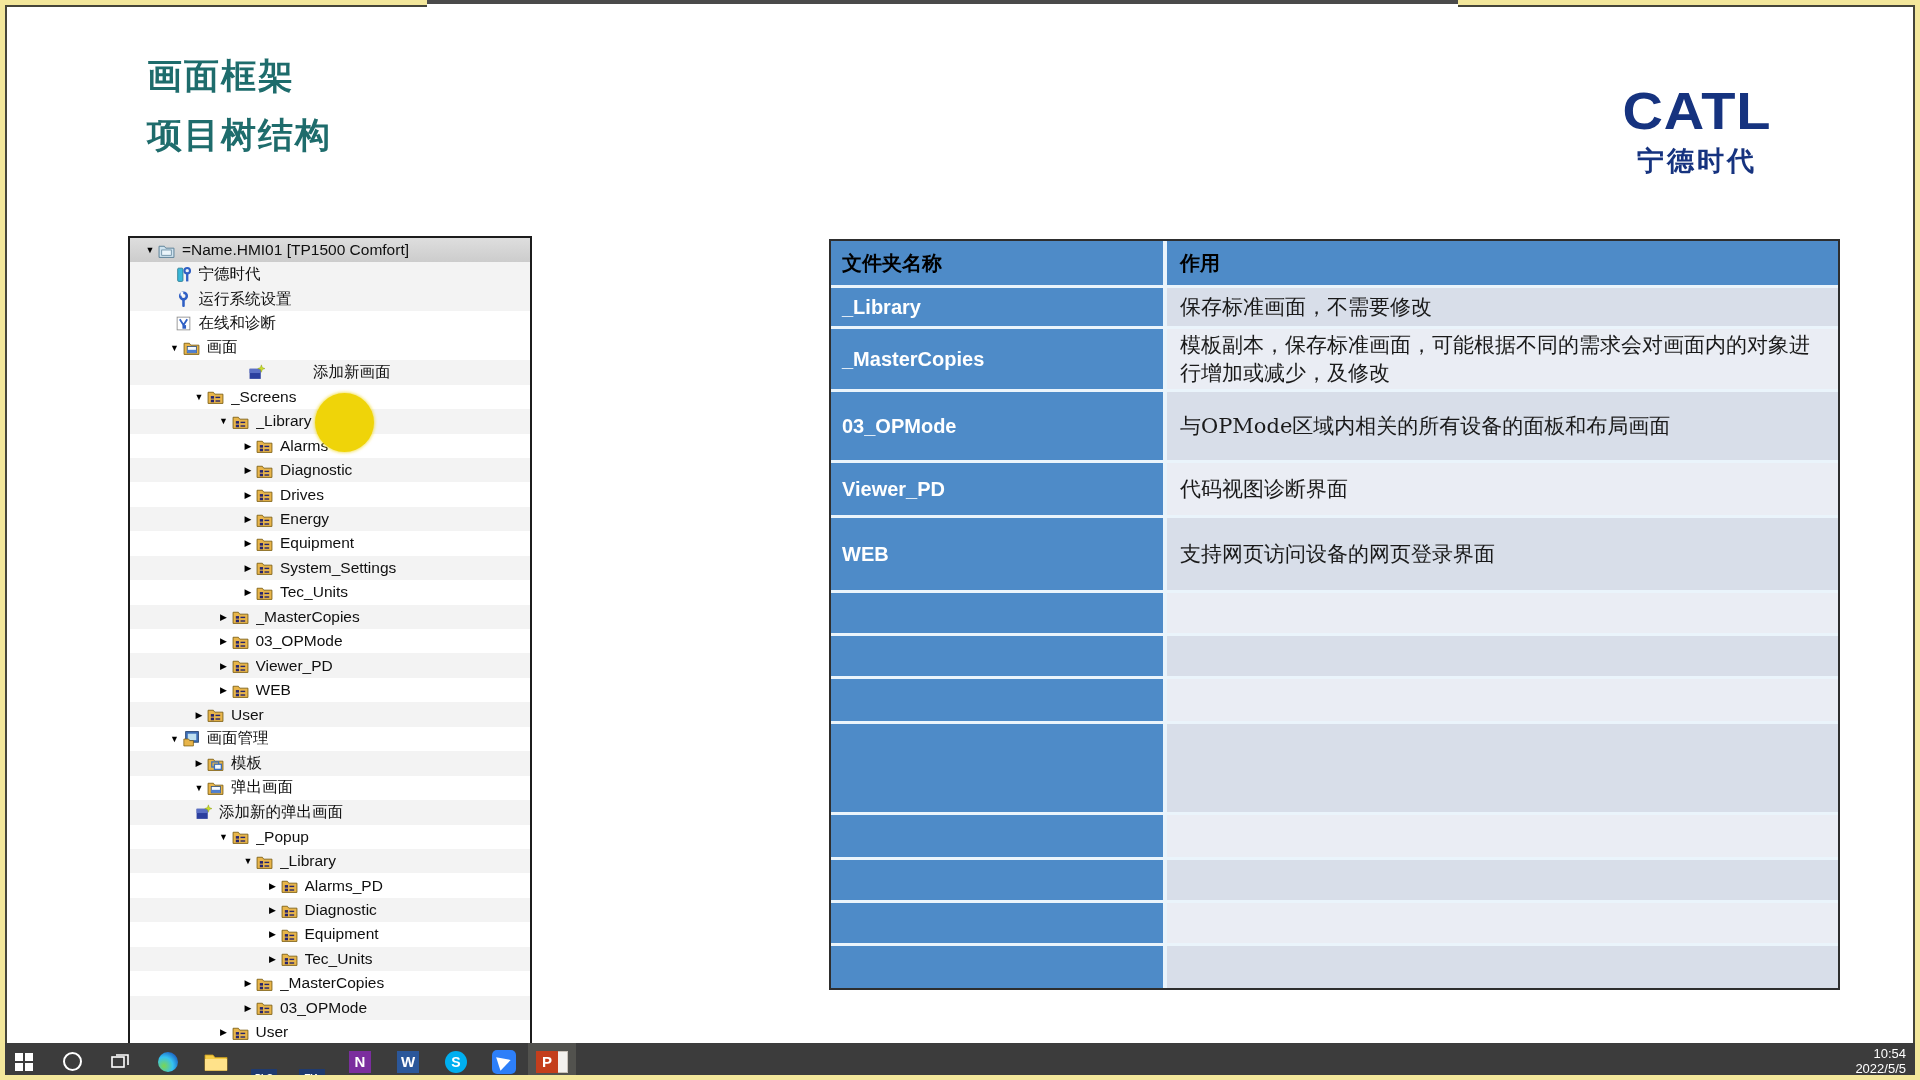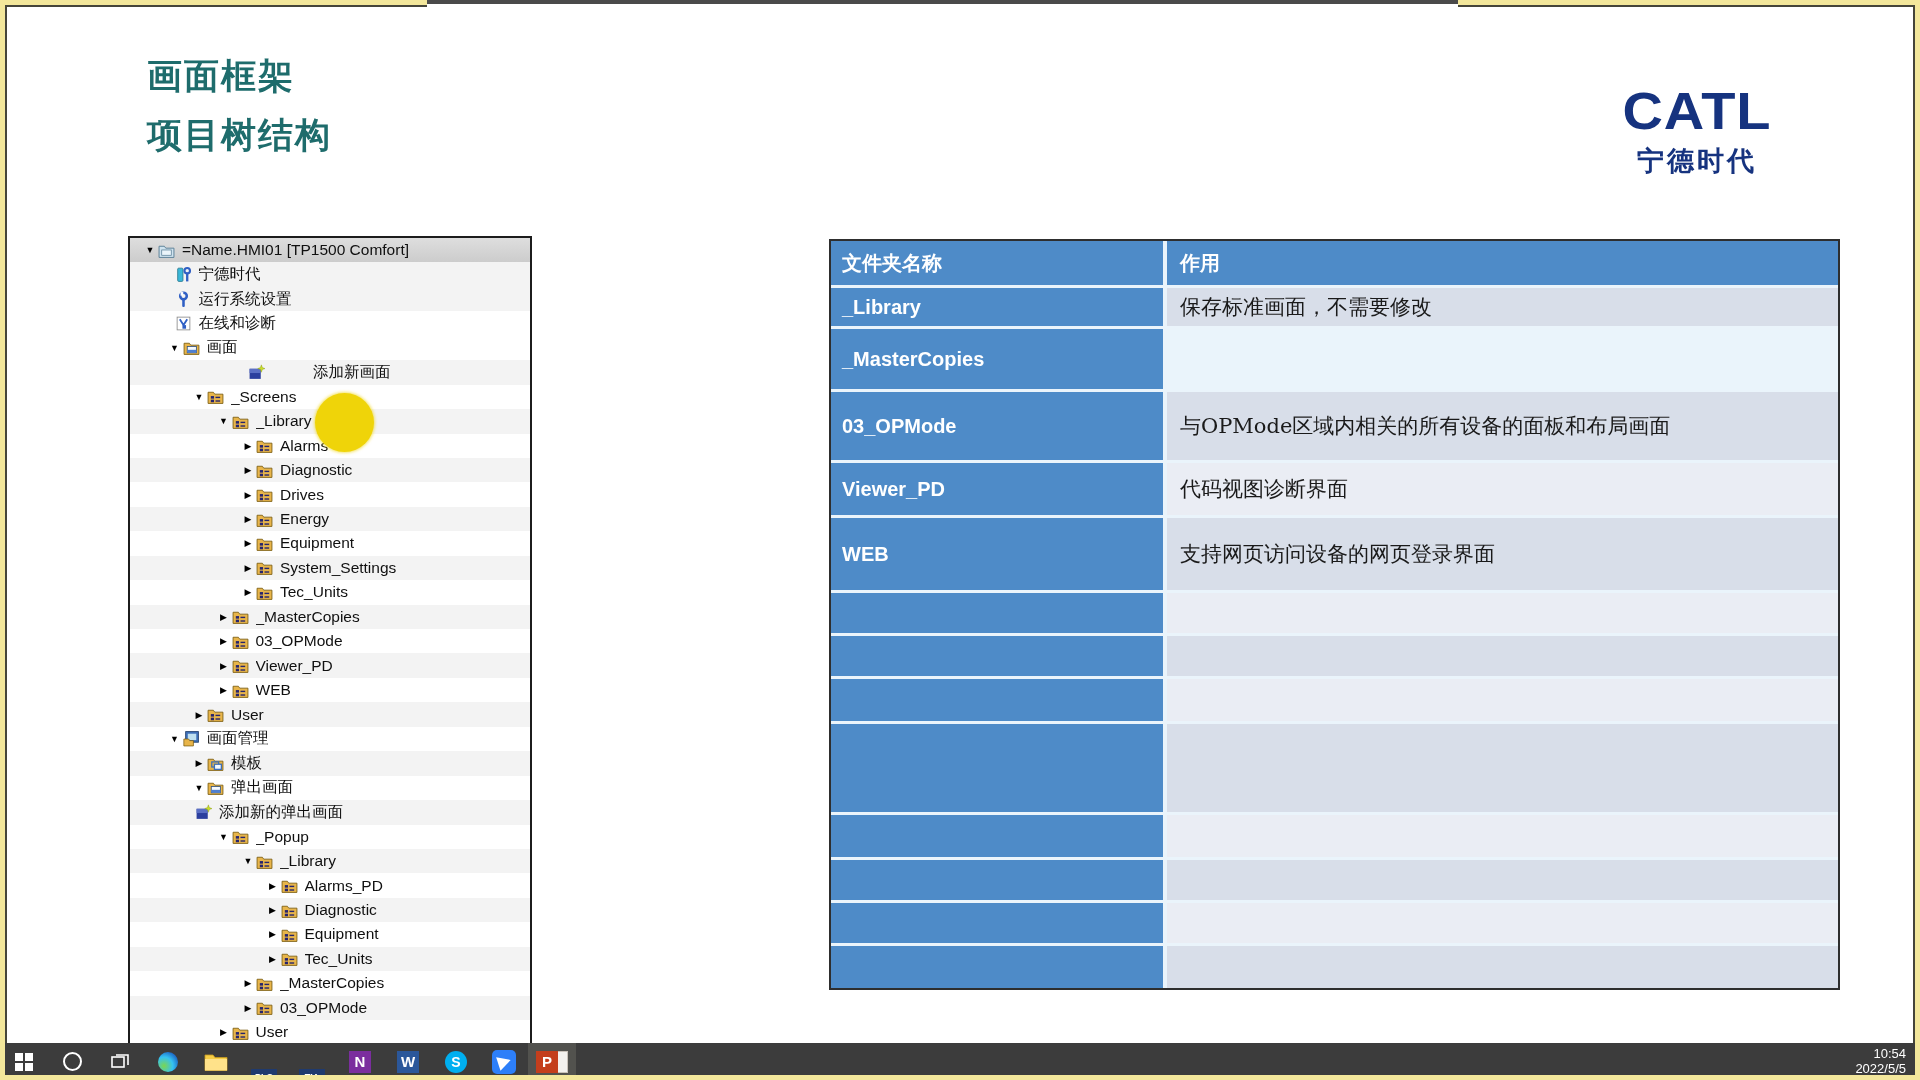--- a/index.html
+++ b/index.html
@@ -33,21 +33,21 @@
   .highlight-dot{position:absolute;left:315px;top:393px;width:59px;height:59px;border-radius:50%;
         background:#EFD409;z-index:4;box-shadow:0 0 3px 1px rgba(239,212,9,.6);}
   
   .dtable{position:absolute;left:829px;top:239px;width:1007px;background:#EAF4FB;
         border:2px solid #2E2E2E;box-sizing:content-box;z-index:3;display:flex;flex-direction:column;gap:3px;}
   .drow{display:flex;gap:4px;flex:none;}
   .c-left{width:332px;flex:none;background:#4E8BC8;display:flex;align-items:center;padding-left:11px;box-sizing:border-box;
         color:#fff;font-weight:700;font-size:20px;}
   .c-right{flex:1;display:flex;align-items:center;padding:5px 13px;box-sizing:border-box;
         font-family:"DejaVu Serif","Liberation Serif",serif;font-size:21px;color:#1a1a1a;line-height:1.35;}
-  .drow.head .c-left,.drow.head .c-right{background:#4E8BC8;color:#ffffff;font-family:"Liberation Sans",sans-serif;font-weight:700;font-size:20px;}
+  .drow.head .c-left,.drow.head .c-right{background:#4E8BC8;color:#000000;font-family:"Liberation Sans",sans-serif;font-weight:700;font-size:20px;}
   
   .taskbar{position:absolute;left:0;bottom:0;width:1920px;height:37px;background:#3C3C3C;z-index:25;display:flex;align-items:stretch;}
   .slots{display:flex;}
   .slot{width:48px;display:flex;align-items:center;justify-content:center;cursor:default;}
   .slot.active{background:#52524E;box-shadow:inset 0 -2px 0 #76B9ED;}
   .circle-o{width:15px;height:15px;border:2px solid #fff;border-radius:50%;}
   .edge-ball{width:20px;height:20px;border-radius:50%;background:radial-gradient(circle at 30% 70%,#7BD64F,#35C2F1 45%,#1B62C4 80%);}
   .sqapp{width:26px;height:26px;background:#1F3A6E;color:#fff;font-size:9px;font-weight:700;line-height:10px;
         display:flex;flex-direction:column;align-items:center;justify-content:center;text-align:center;margin-top:40px;}
   .sqletter{width:22px;height:22px;color:#fff;font-size:15px;font-weight:700;display:flex;align-items:center;justify-content:center;}
@@ -492,20 +492,21 @@
   <div class="drow head" style="height:44px">
     <div class="c-left">文件夹名称</div>
     <div class="c-right">作用</div>
   </div>
 <div class="drow" style="height: 38px;">
       <div class="c-left">_Library</div>
       <div class="c-right" style="background: rgb(216, 222, 233);">保存标准画面，不需要修改</div>
     </div>
     <div class="drow" style="height: 60px;">
       <div class="c-left">_MasterCopies</div>
+      <div class="c-right" style="background: rgb(234, 237, 244);">模板副本，保存标准画面，可能根据不同的需求会对画面内的对象进行增加或减少，及修改</div>
     </div>
     <div class="drow" style="height: 68px;">
       <div class="c-left">03_OPMode</div>
       <div class="c-right" style="background: rgb(216, 222, 233);">与OPMode区域内相关的所有设备的面板和布局画面</div>
     </div>
     <div class="drow" style="height: 52px;">
       <div class="c-left">Viewer_PD</div>
       <div class="c-right" style="background: rgb(234, 237, 244);">代码视图诊断界面</div>
     </div>
     <div class="drow" style="height: 72px;">

